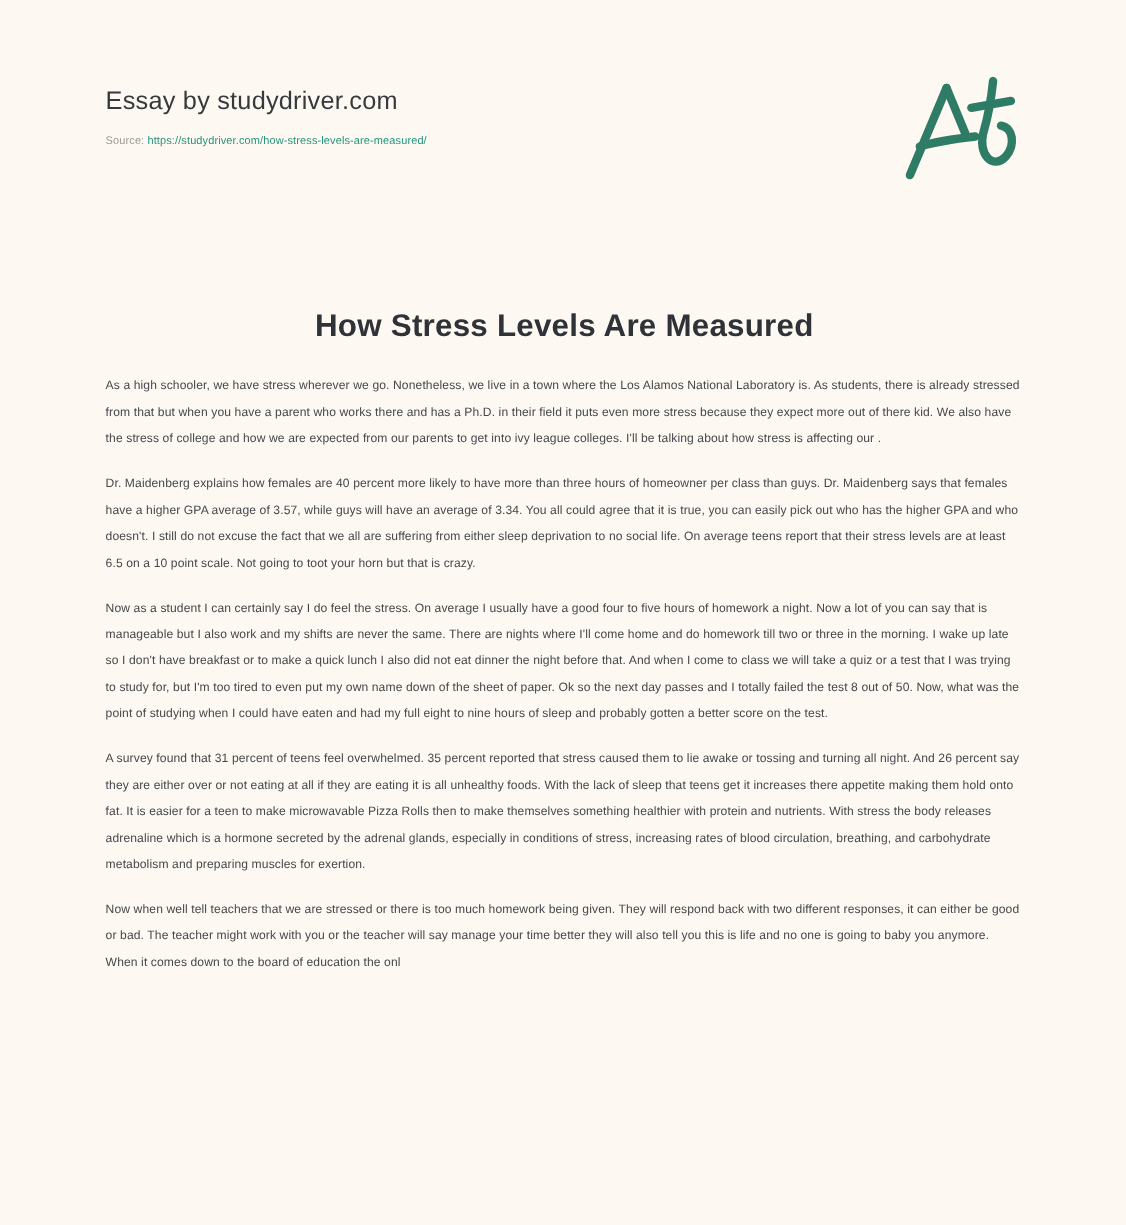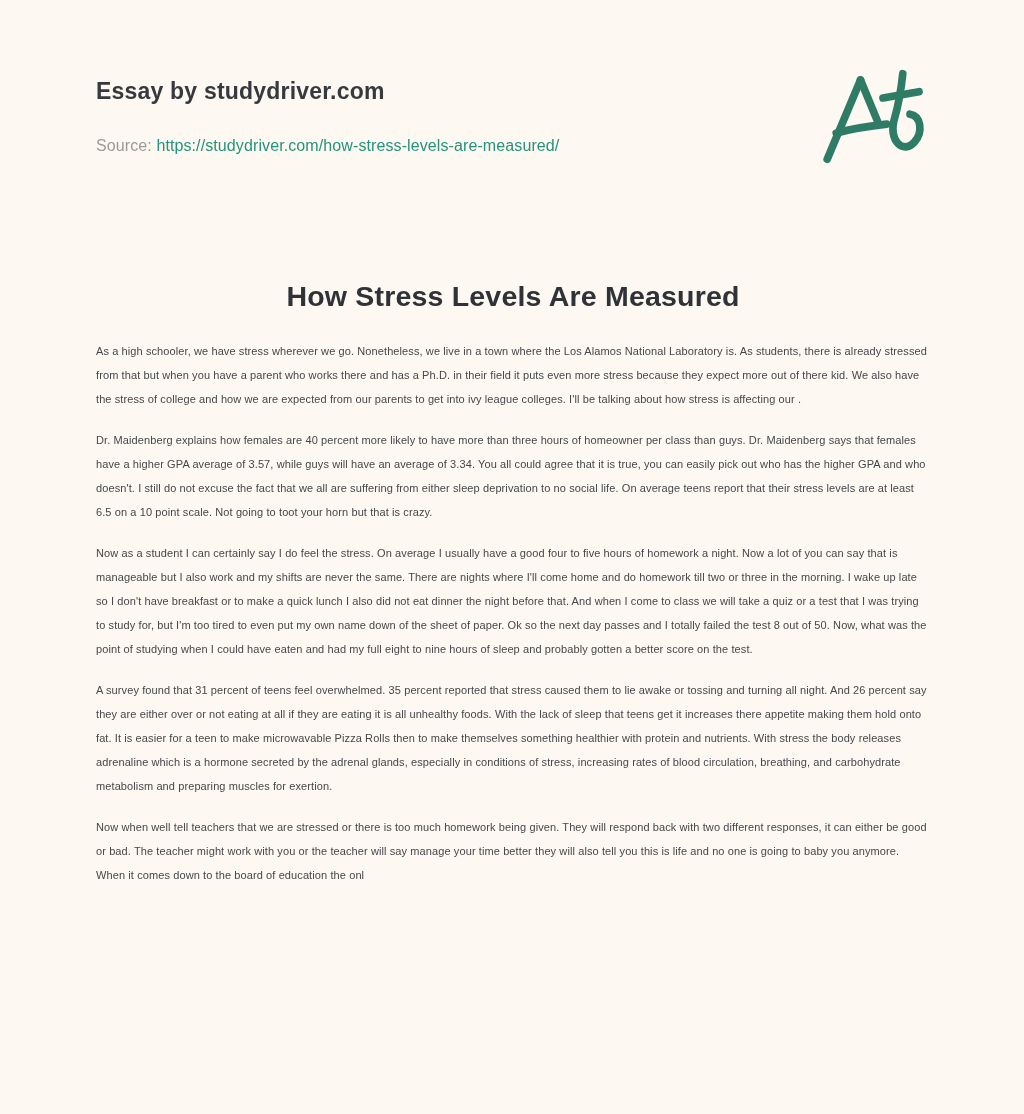--- a/index.html
+++ b/index.html
@@ -17,27 +17,27 @@
     background: #fdf8f1;
   }
   .header-row {
     display: flex;
     justify-content: space-between;
     align-items: flex-start;
   }
   .header-left { padding-top: 4px; }
   .site-title {
     font-size: 23px;
-    font-weight: 700;
+    font-weight: 400;
     color: #36393e;
     letter-spacing: 0.2px;
   }
   .source-line {
-    margin-top: 32px;
-    font-size: 16px;
+    margin-top: 18px;
+    font-size: 10px;
     letter-spacing: 0.1px;
   }
   .source-label { color: #9b9a96; }
   .source-link {
     color: #25937c;
     text-decoration: none;
   }
   .logo-box {
     width: 108px;
     height: 96px;

